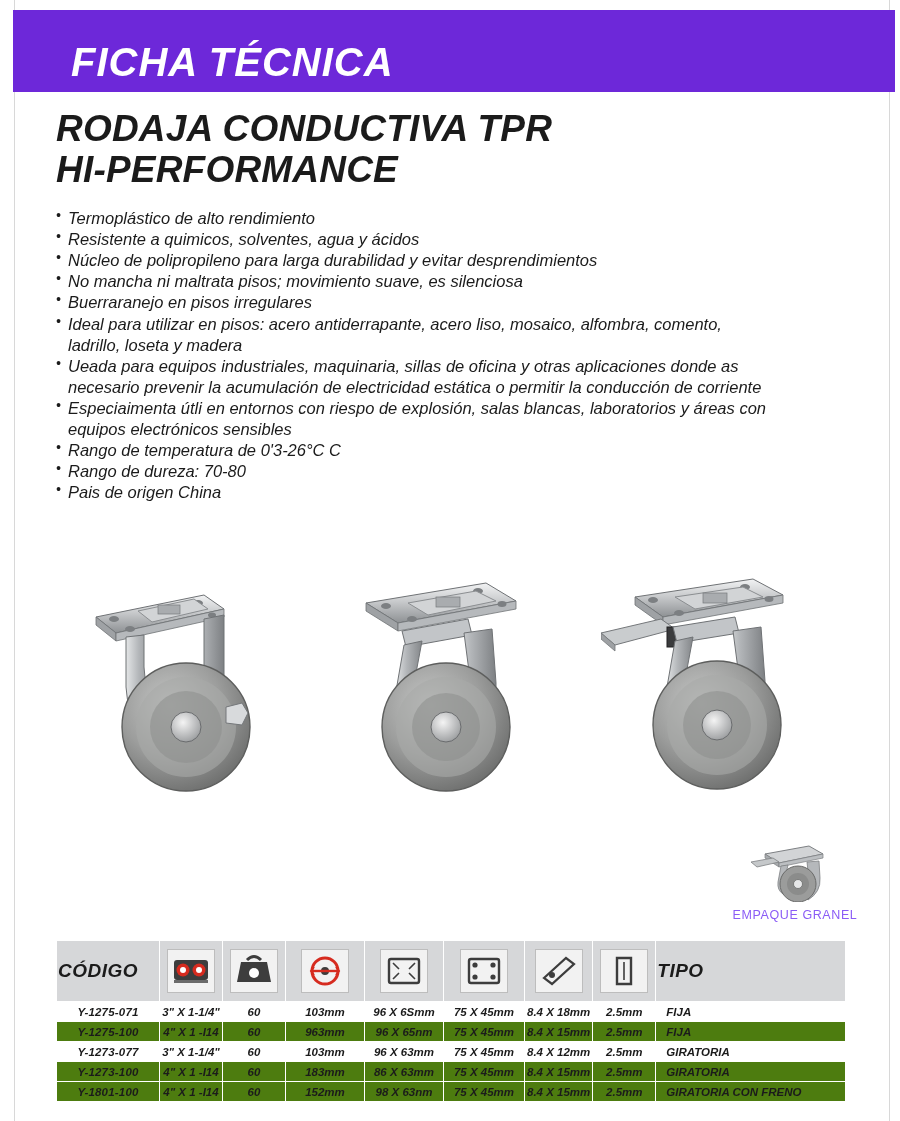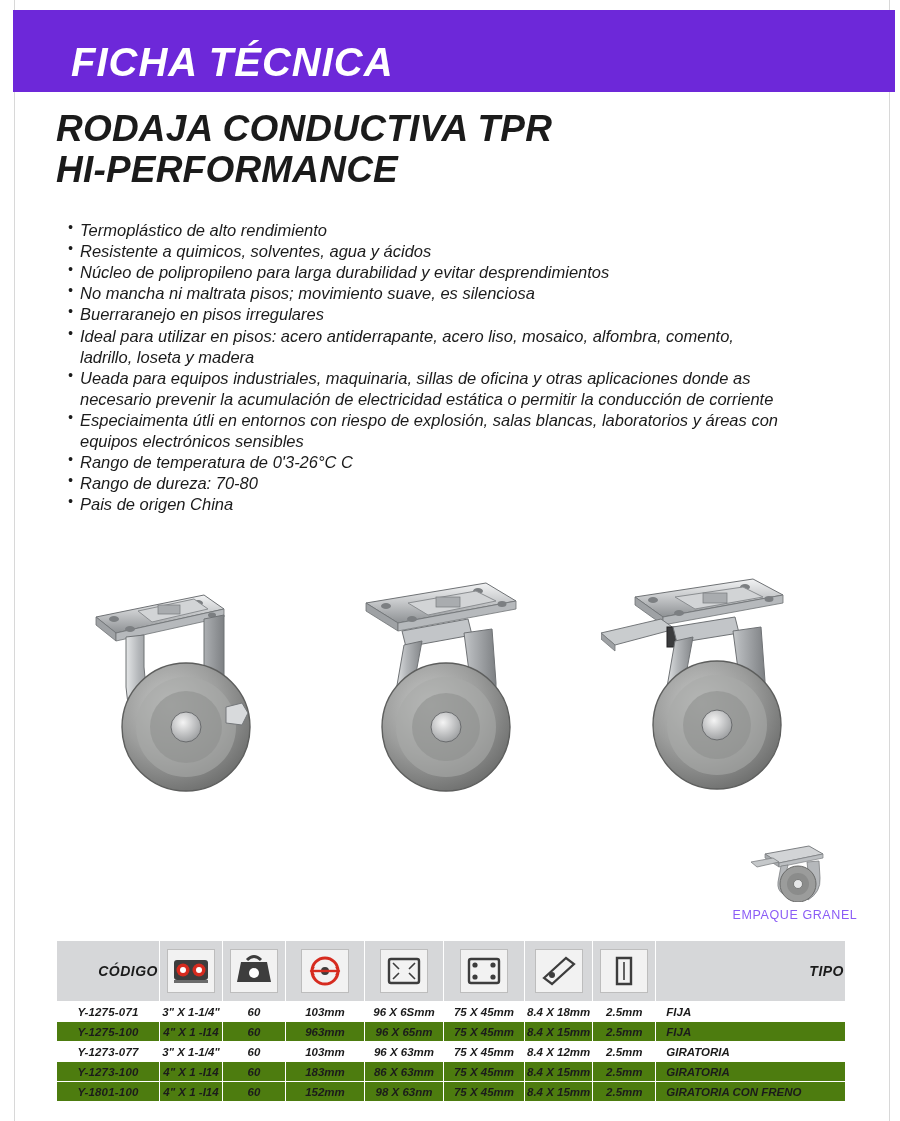--- a/index.html
+++ b/index.html
@@ -75,21 +75,21 @@
     letter-spacing: 0.2px;
   }
   .product-title .line2 { display: block; }
 
   
   .bullets {
     position: absolute;
     left: 56px; top: 208px;
     width: 720px;
     list-style: none;
-    margin: 12px;
+    margin: 0;
     padding: 0;
     font-style: italic;
     font-size: 16.5px;
     line-height: 1.28;
     color: #1b1b1b;
   }
   .bullets li {
     position: relative;
     padding-left: 12px;
     margin-bottom: 0px;
@@ -145,22 +145,22 @@
     width: 790px;
     border-collapse: collapse;
     font-size: 11.5px;
     color: #1b1b1b;
   }
   .spec-table thead th {
     background: #d6d7d9;
     border: 1px solid #ffffff;
     height: 58px;
     vertical-align: middle;
-    text-align: right;
-    font-size: 14px;
+    text-align: left;
+    font-size: 19px;
     font-weight: bold;
     font-style: italic;
     letter-spacing: 0.5px;
   }
   .spec-table thead th.icon-col { padding: 0; }
   .icon-box {
     width: 46px; height: 42px;
     margin: 0 auto;
     background: #f2f2f2;
     border: 1px solid #bdbdbd;

